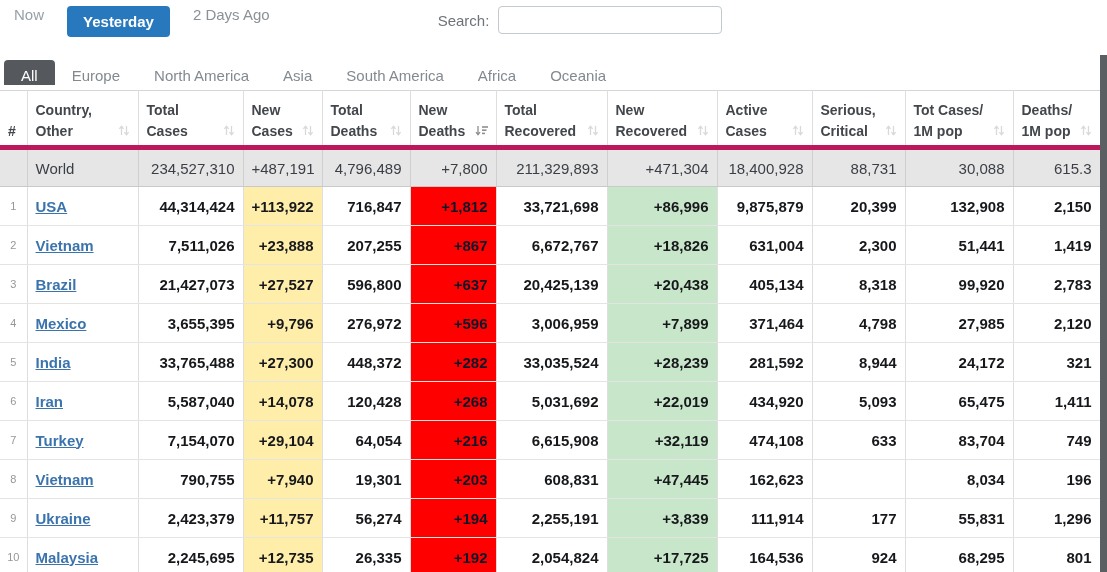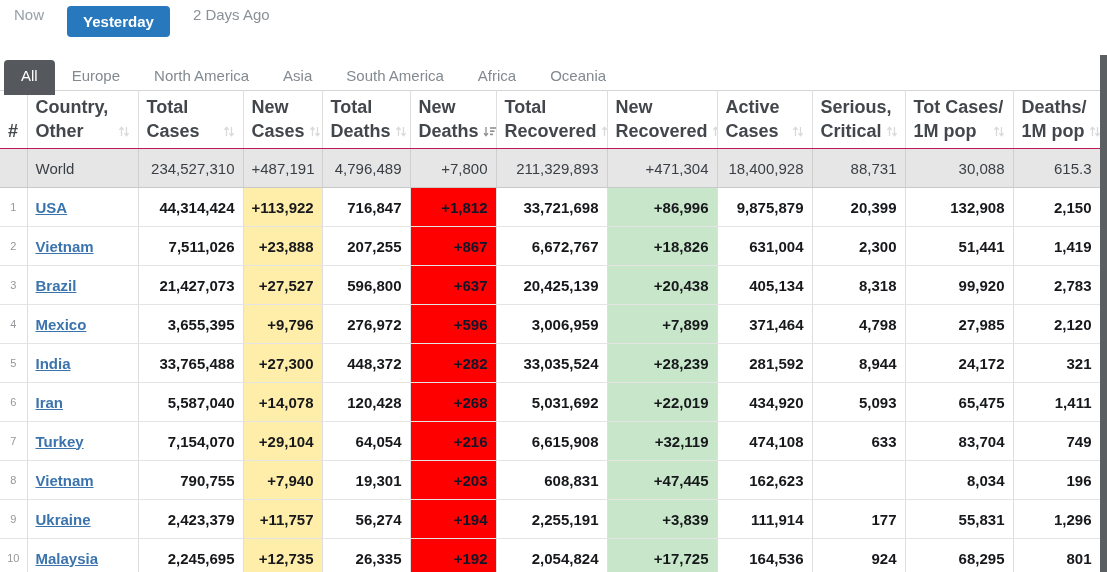--- a/index.html
+++ b/index.html
@@ -18,27 +18,27 @@
     font-family:"Liberation Sans",sans-serif;}
   .caret{width:0;height:0;border-left:4px solid transparent;border-right:4px solid transparent;
     border-top:5px solid #333a44;display:inline-block;}
   .search-wrap{margin-left:168px;display:flex;align-items:center;gap:9px;}
   .search-wrap label{font-size:15px;color:#6d7479;}
   .search-wrap input{width:210px;height:26px;border:1px solid #c3c9cd;border-radius:4px;outline:none;
     font-size:14px;padding:0 6px;font-family:"Liberation Sans",sans-serif;}
 
   
   .tabs{margin-top:16px;padding-left:4px;height:30px;}
-  .tab{display:inline-block;padding:7px 17px 11px;font-size:15px;color:#828a90;cursor:pointer;text-decoration:none;}
+  .tab{display:inline-block;padding:7px 17px 1px;font-size:15px;color:#828a90;cursor:pointer;text-decoration:none;}
   .tab.active{background:var(--active_tab_bg);color:#fff;border-radius:4px 4px 0 0;}
 
   
   table{border-collapse:collapse;width:1100px;table-layout:fixed;border-top:1px solid #d5d5d5;}
   th,td{border-right:1px solid #dedede;box-sizing:border-box;overflow:hidden;white-space:nowrap;}
-  thead th{border-bottom:1px solid #be185d;vertical-align:bottom;font-size:18px;color:#43474b;
+  thead th{border-bottom:5px solid #be185d;vertical-align:bottom;font-size:14px;color:#43474b;
     text-align:left;padding:6px 8px;height:57px;font-weight:bold;cursor:pointer;background:#fff;}
   .hwrap .l1{display:block;margin-bottom:3px;min-height:17px;}
   .hwrap .l2{display:flex;justify-content:space-between;align-items:center;min-height:17px;}
   .sort-ic{flex:0 0 auto;margin-left:4px;display:inline-flex;align-items:center;}
 
   tbody td{height:39px;font-size:15px;padding:0 8px;border-bottom:1px solid #e4e4e4;color:#16181b;}
   td.rank{color:#95979a;font-size:11px;text-align:center;padding:0 2px;font-weight:normal;}
   td.country{font-size:15px;font-weight:bold;}
   a.country-link{color:var(--link_blue);font-weight:bold;text-decoration:underline;cursor:pointer;}
   td.num{text-align:right;font-weight:bold;}
@@ -54,20 +54,24 @@
 </style>
 </head>
 <body>
 
 <div class="app">
 
   <div class="topbar">
     <a class="time-link">Now</a>
     <button class="btn-primary">Yesterday</button>
     <a class="time-link dim">2 Days Ago</a>
+    <div class="search-wrap">
+      <label>Search:</label>
+      <input type="text" value="" style="">
+    </div>
   </div>
 
   <div class="tabs" id="tabs"><a class="tab active">All</a><a class="tab">Europe</a><a class="tab">North America</a><a class="tab">Asia</a><a class="tab">South America</a><a class="tab">Africa</a><a class="tab">Oceania</a></div>
 
   <table>
     <colgroup>
       <col style="width:27px">
         <col style="width:111px">
         <col style="width:105px">
         <col style="width:79px">

